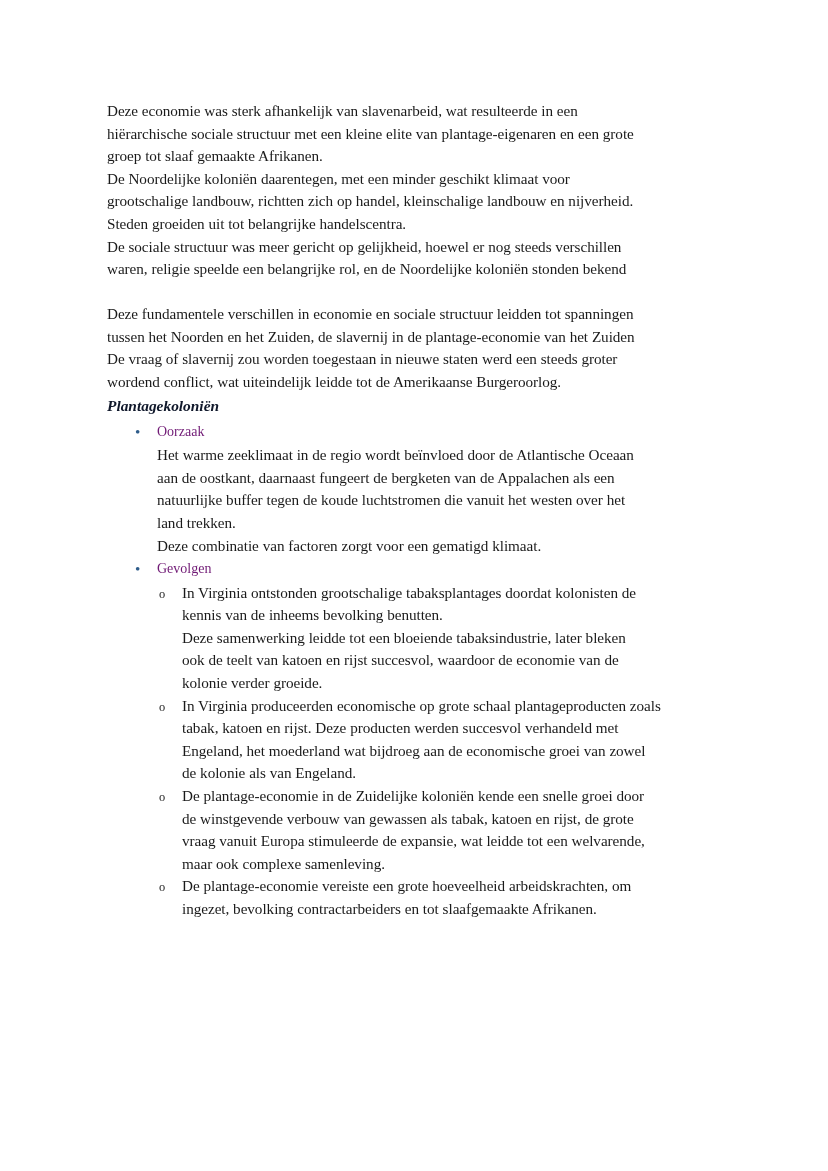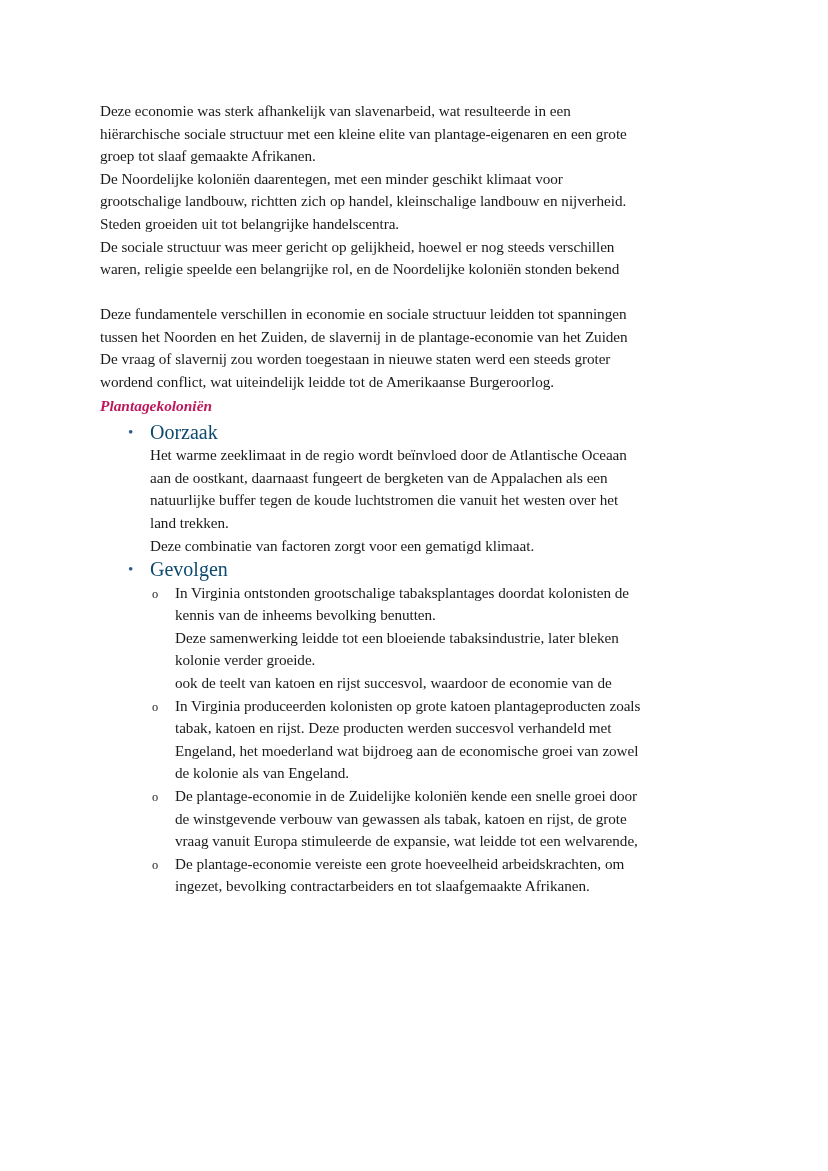--- a/index.html
+++ b/index.html
@@ -15,20 +15,21 @@
     font-family: "Liberation Serif", "DejaVu Serif", serif;
     color: #1a1a1a;
   }
   .page {
     width: 686px;
     height: 1171px;
     background: #ffffff;
     box-sizing: border-box;
     padding: 100px 98px 0 100px;
     position: relative;
+    margin-left: 7px;
   }
   .doc-body {
     width: 632px;
   }
 
   
   .para-block {
     margin: 0 0 22.5px 0;
   }
   .para-block:last-of-type {
@@ -39,21 +40,21 @@
     line-height: 22.6px;
     margin: 0;
     padding: 0;
     text-align: left;
     letter-spacing: -0.05px;
     word-spacing: 0.1px;
   }
 
   
   .sec-heading {
-    color: #be185d;
+    color: #0f172a;
     font-style: italic;
     font-size: 15.4px;
     line-height: 24px;
     margin: 0 0 2px 0;
     padding: 0;
   }
 
   
   ul.lvl1 {
     list-style: none;
@@ -67,22 +68,22 @@
   }
   .l1-marker {
     position: absolute;
     left: 28px;
     top: 0;
     color: #2E5C8A;
     font-size: 15.2px;
     line-height: 24.5px;
   }
   .l1-heading {
-    color: #0c4a6e;
-    font-size: 20px;
+    color: #701a75;
+    font-size: 14px;
     line-height: 24.5px;
     margin: 0;
     padding: 0;
   }
   .l1-text {
     margin: 0;
     padding: 0;
   }
 
   
@@ -155,41 +156,42 @@
         <p class="l1-heading">Gevolgen</p>
 
         <ul class="lvl2">
 
           <li class="l2-item">
             <span class="l2-marker">o</span>
             <div class="l2-text">
               <p class="line">In Virginia ontstonden grootschalige tabaksplantages doordat kolonisten de</p>
               <p class="line">kennis van de inheems bevolking benutten.</p>
               <p class="line">Deze samenwerking leidde tot een bloeiende tabaksindustrie, later bleken</p>
+              <p class="line">ook de teelt van katoen en rijst succesvol, waardoor de economie van de</p>
               <p class="line">kolonie verder groeide.</p>
-              <p class="line">ook de teelt van katoen en rijst succesvol, waardoor de economie van de</p>
-            </div>
-          </li>
-
-          <li class="l2-item">
-            <span class="l2-marker">o</span>
-            <div class="l2-text">
-              <p class="line">In Virginia produceerden kolonisten op grote katoen plantageproducten zoals</p>
+            </div>
+          </li>
+
+          <li class="l2-item">
+            <span class="l2-marker">o</span>
+            <div class="l2-text">
+              <p class="line">In Virginia produceerden economische op grote schaal plantageproducten zoals</p>
               <p class="line">tabak, katoen en rijst. Deze producten werden succesvol verhandeld met</p>
               <p class="line">Engeland, het moederland wat bijdroeg aan de economische groei van zowel</p>
               <p class="line">de kolonie als van Engeland.</p>
             </div>
           </li>
 
           <li class="l2-item">
             <span class="l2-marker">o</span>
             <div class="l2-text">
               <p class="line">De plantage-economie in de Zuidelijke koloniën kende een snelle groei door</p>
               <p class="line">de winstgevende verbouw van gewassen als tabak, katoen en rijst, de grote</p>
               <p class="line">vraag vanuit Europa stimuleerde de expansie, wat leidde tot een welvarende,</p>
+              <p class="line">maar ook complexe samenleving.</p>
             </div>
           </li>
 
           <li class="l2-item">
             <span class="l2-marker">o</span>
             <div class="l2-text">
               <p class="line">De plantage-economie vereiste een grote hoeveelheid arbeidskrachten, om</p>
               <p class="line">ingezet, bevolking contractarbeiders en tot slaafgemaakte Afrikanen.</p>
             </div>
           </li>

